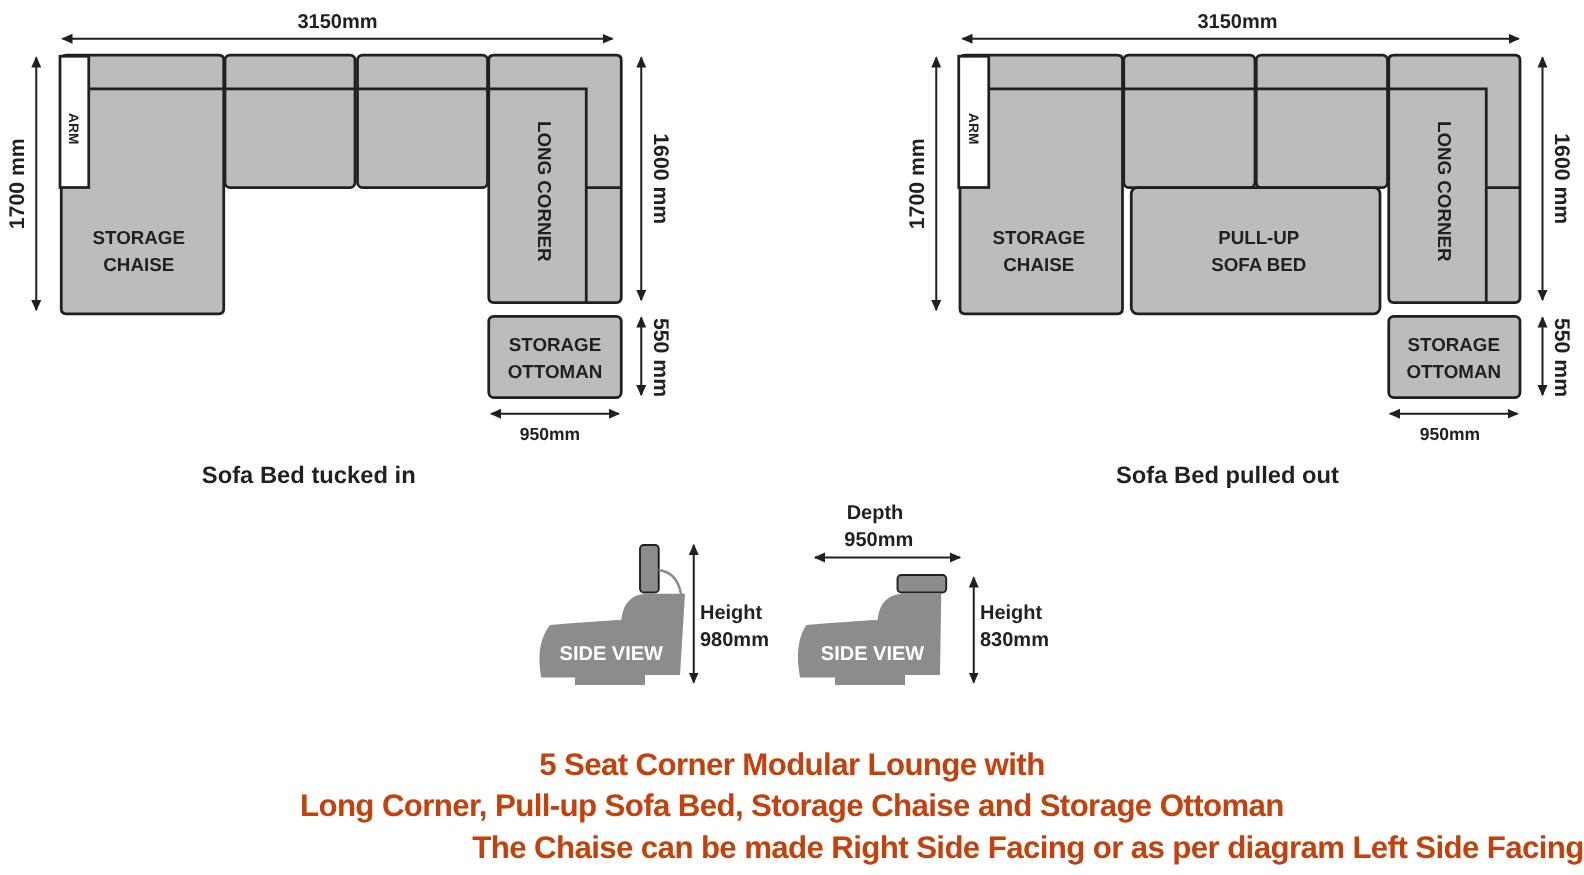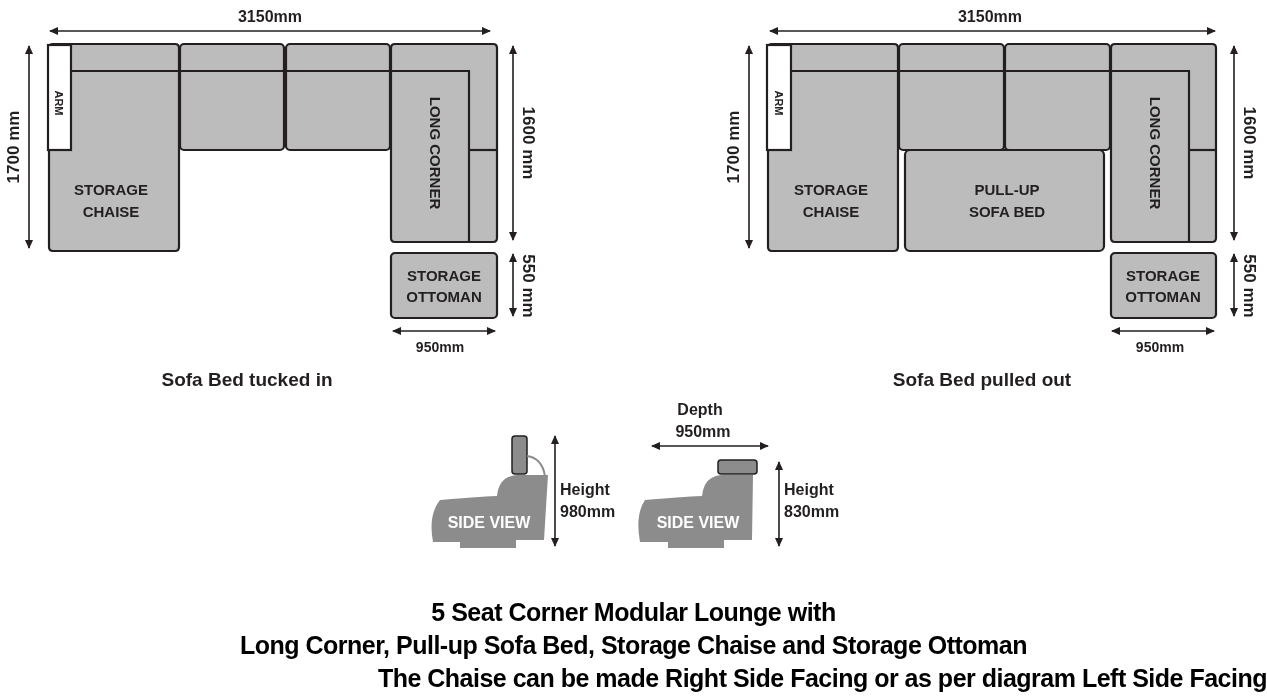--- a/index.html
+++ b/index.html
@@ -7,21 +7,21 @@
          font-family:"Liberation Sans", "DejaVu Sans", sans-serif; color:#231f20; }
   svg { position:absolute; left:0; top:0; }
   .mod { fill:#bcbcbc; stroke:#231f20; stroke-width:2.2; }
   .arm { fill:#ffffff; stroke:#231f20; stroke-width:2.2; }
   .ln { stroke:#231f20; stroke-width:2.2; fill:none; }
   .dim { stroke:#231f20; stroke-width:1.6; fill:none; }
   .lbl { font-family:"Liberation Sans", sans-serif; font-weight:700; fill:#231f20; }
   .side { fill:#8c8c8c; }
   .sideTxt { font-family:"Liberation Sans", sans-serif; font-weight:700; fill:#ffffff; font-size:16px; }
   .caption { position:absolute; left:0; width:1267px; text-align:center; font-weight:700;
-             font-family:"Liberation Sans", sans-serif; font-size:25px; color:#000000; letter-spacing:-0.5px; }
+             font-family:"Liberation Sans", sans-serif; font-size:25px; color:#c2410c; letter-spacing:-0.5px; }
 </style>
 </head>
 <body>
 
 <svg width="1267" height="700" viewBox="0 0 1267 700">
   <defs>
     <marker id="ah" markerWidth="10" markerHeight="10" refX="8" refY="5" orient="auto-start-reverse" markerUnits="userSpaceOnUse">
       <path d="M0,1 L9,5 L0,9 Z" fill="#231f20"></path>
     </marker>
   </defs>

